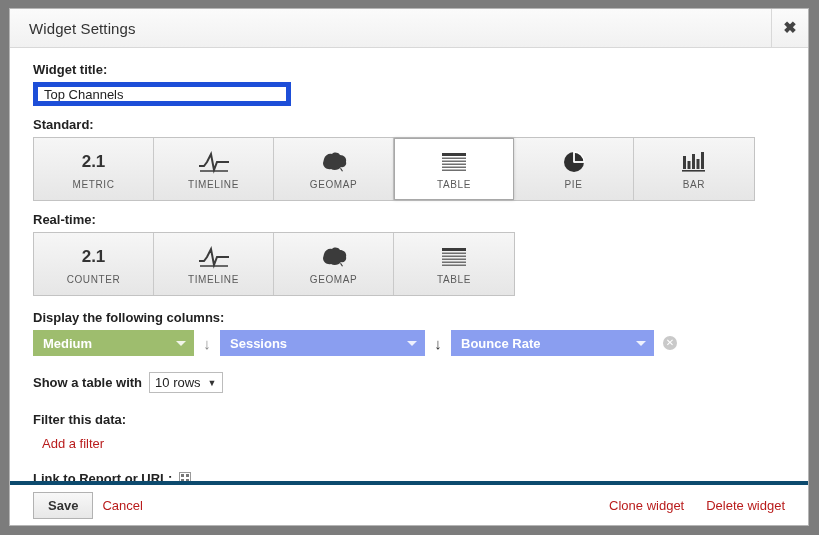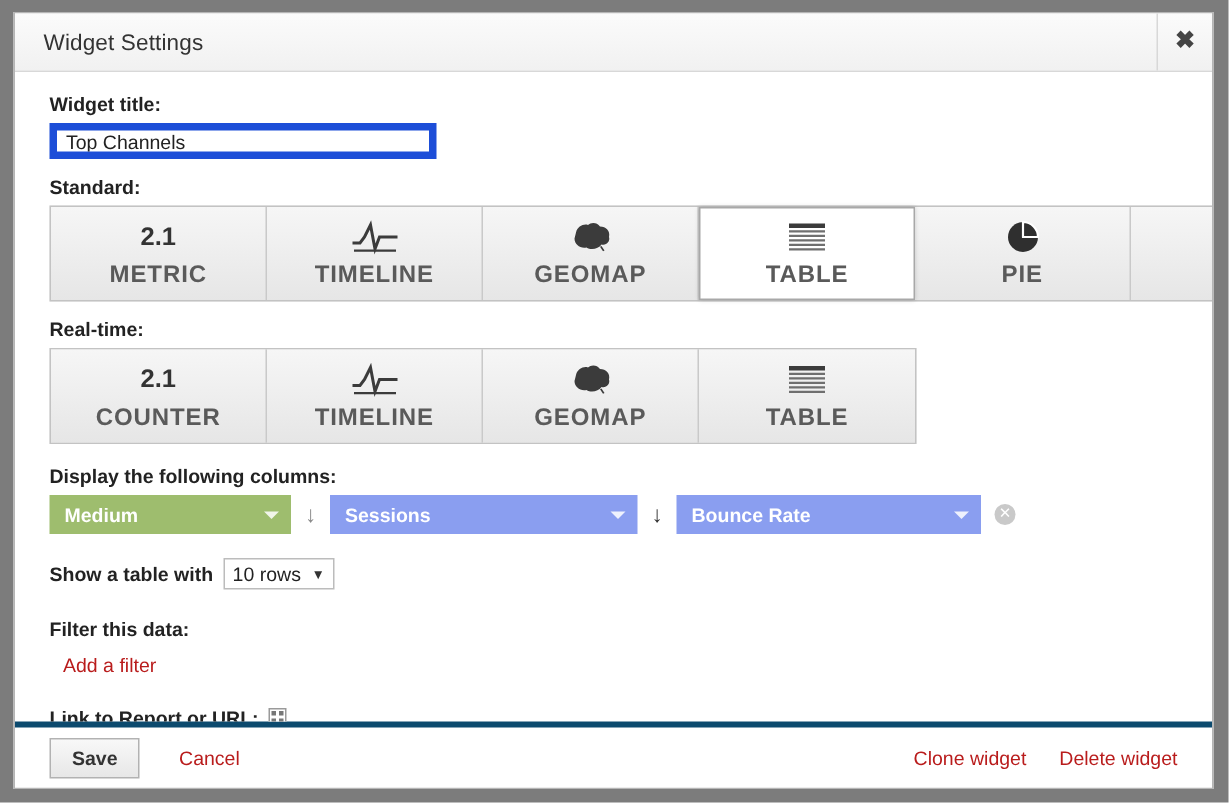--- a/index.html
+++ b/index.html
@@ -98,21 +98,21 @@
 
   
   .type-group {
     display: flex;
     border: 1px solid #c3c3c3;
     box-sizing: border-box;
     background: #ececec;
     width: fit-content;
   }
   .type-btn {
-    width: 144px;
+    width: 120px;
     height: 62px;
     box-sizing: border-box;
     border-right: 1px solid #c9c9c9;
     background: linear-gradient(to bottom, #f6f6f6 0%, #e6e6e6 100%);
     display: flex;
     flex-direction: column;
     align-items: center;
     justify-content: center;
     cursor: pointer;
     position: relative;
@@ -125,22 +125,22 @@
     z-index: 2;
   }
   .type-btn .tb-icon {
     height: 26px;
     display: flex;
     align-items: center;
     justify-content: center;
     margin-bottom: 4px;
   }
   .type-btn .tb-label {
-    font-size: 16px;
-    font-weight: bold;
+    font-size: 10px;
+    font-weight: normal;
     letter-spacing: 0.6px;
     color: #5a5a5a;
     font-family: "Liberation Sans", sans-serif;
   }
   .metric-num {
     font-size: 17px;
     font-weight: bold;
     color: #333;
     font-family: "Liberation Sans", sans-serif;
     line-height: 26px;
@@ -270,21 +270,21 @@
   #save-button {
     border: 1px solid #b2b2b2;
     background: linear-gradient(to bottom, #f8f8f8 0%, #e7e7e7 100%);
     padding: 5px 14px;
     font-size: 13px;
     font-weight: bold;
     color: #333;
     cursor: pointer;
     font-family: "Liberation Sans", sans-serif;
   }
-  #cancel-link { margin-left: 26px; }
+  #cancel-link { margin-left: 9px; }
   #footer-spacer { flex: 1; }
   #clone-widget-link { margin-right: 22px; }
 
   svg { display: block; }
 </style>
 </head>
 <body>
 
 <div id="dialog">
 

